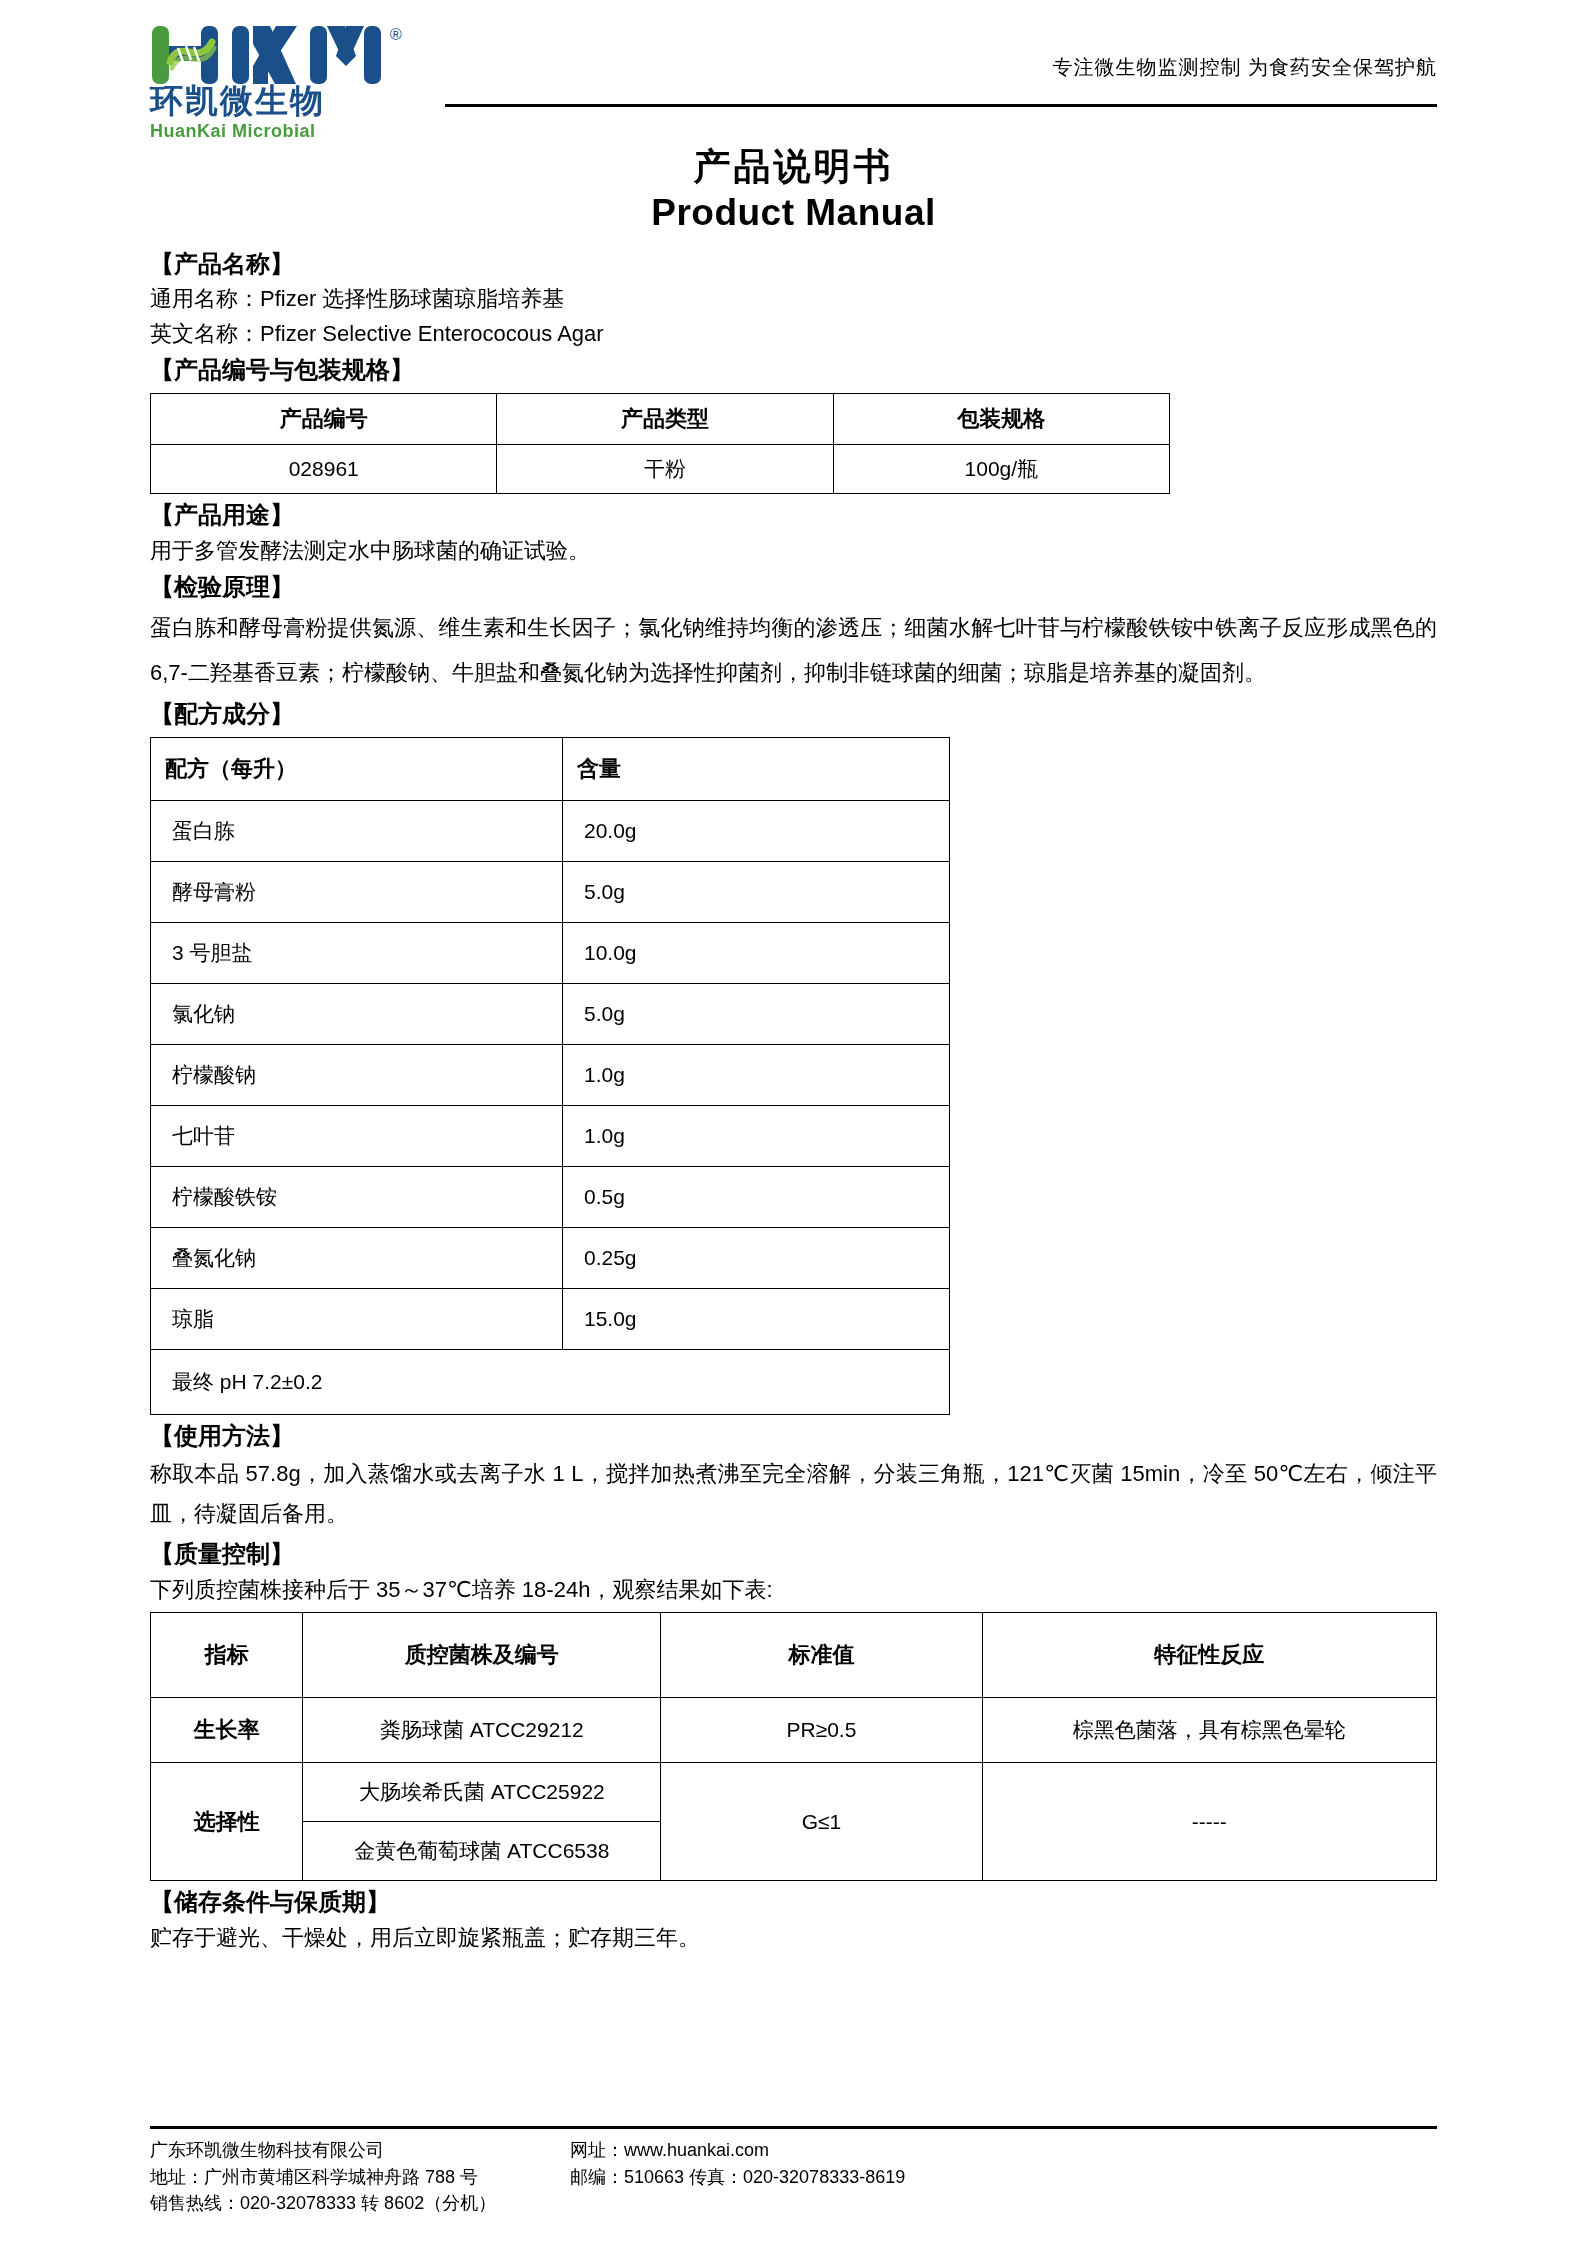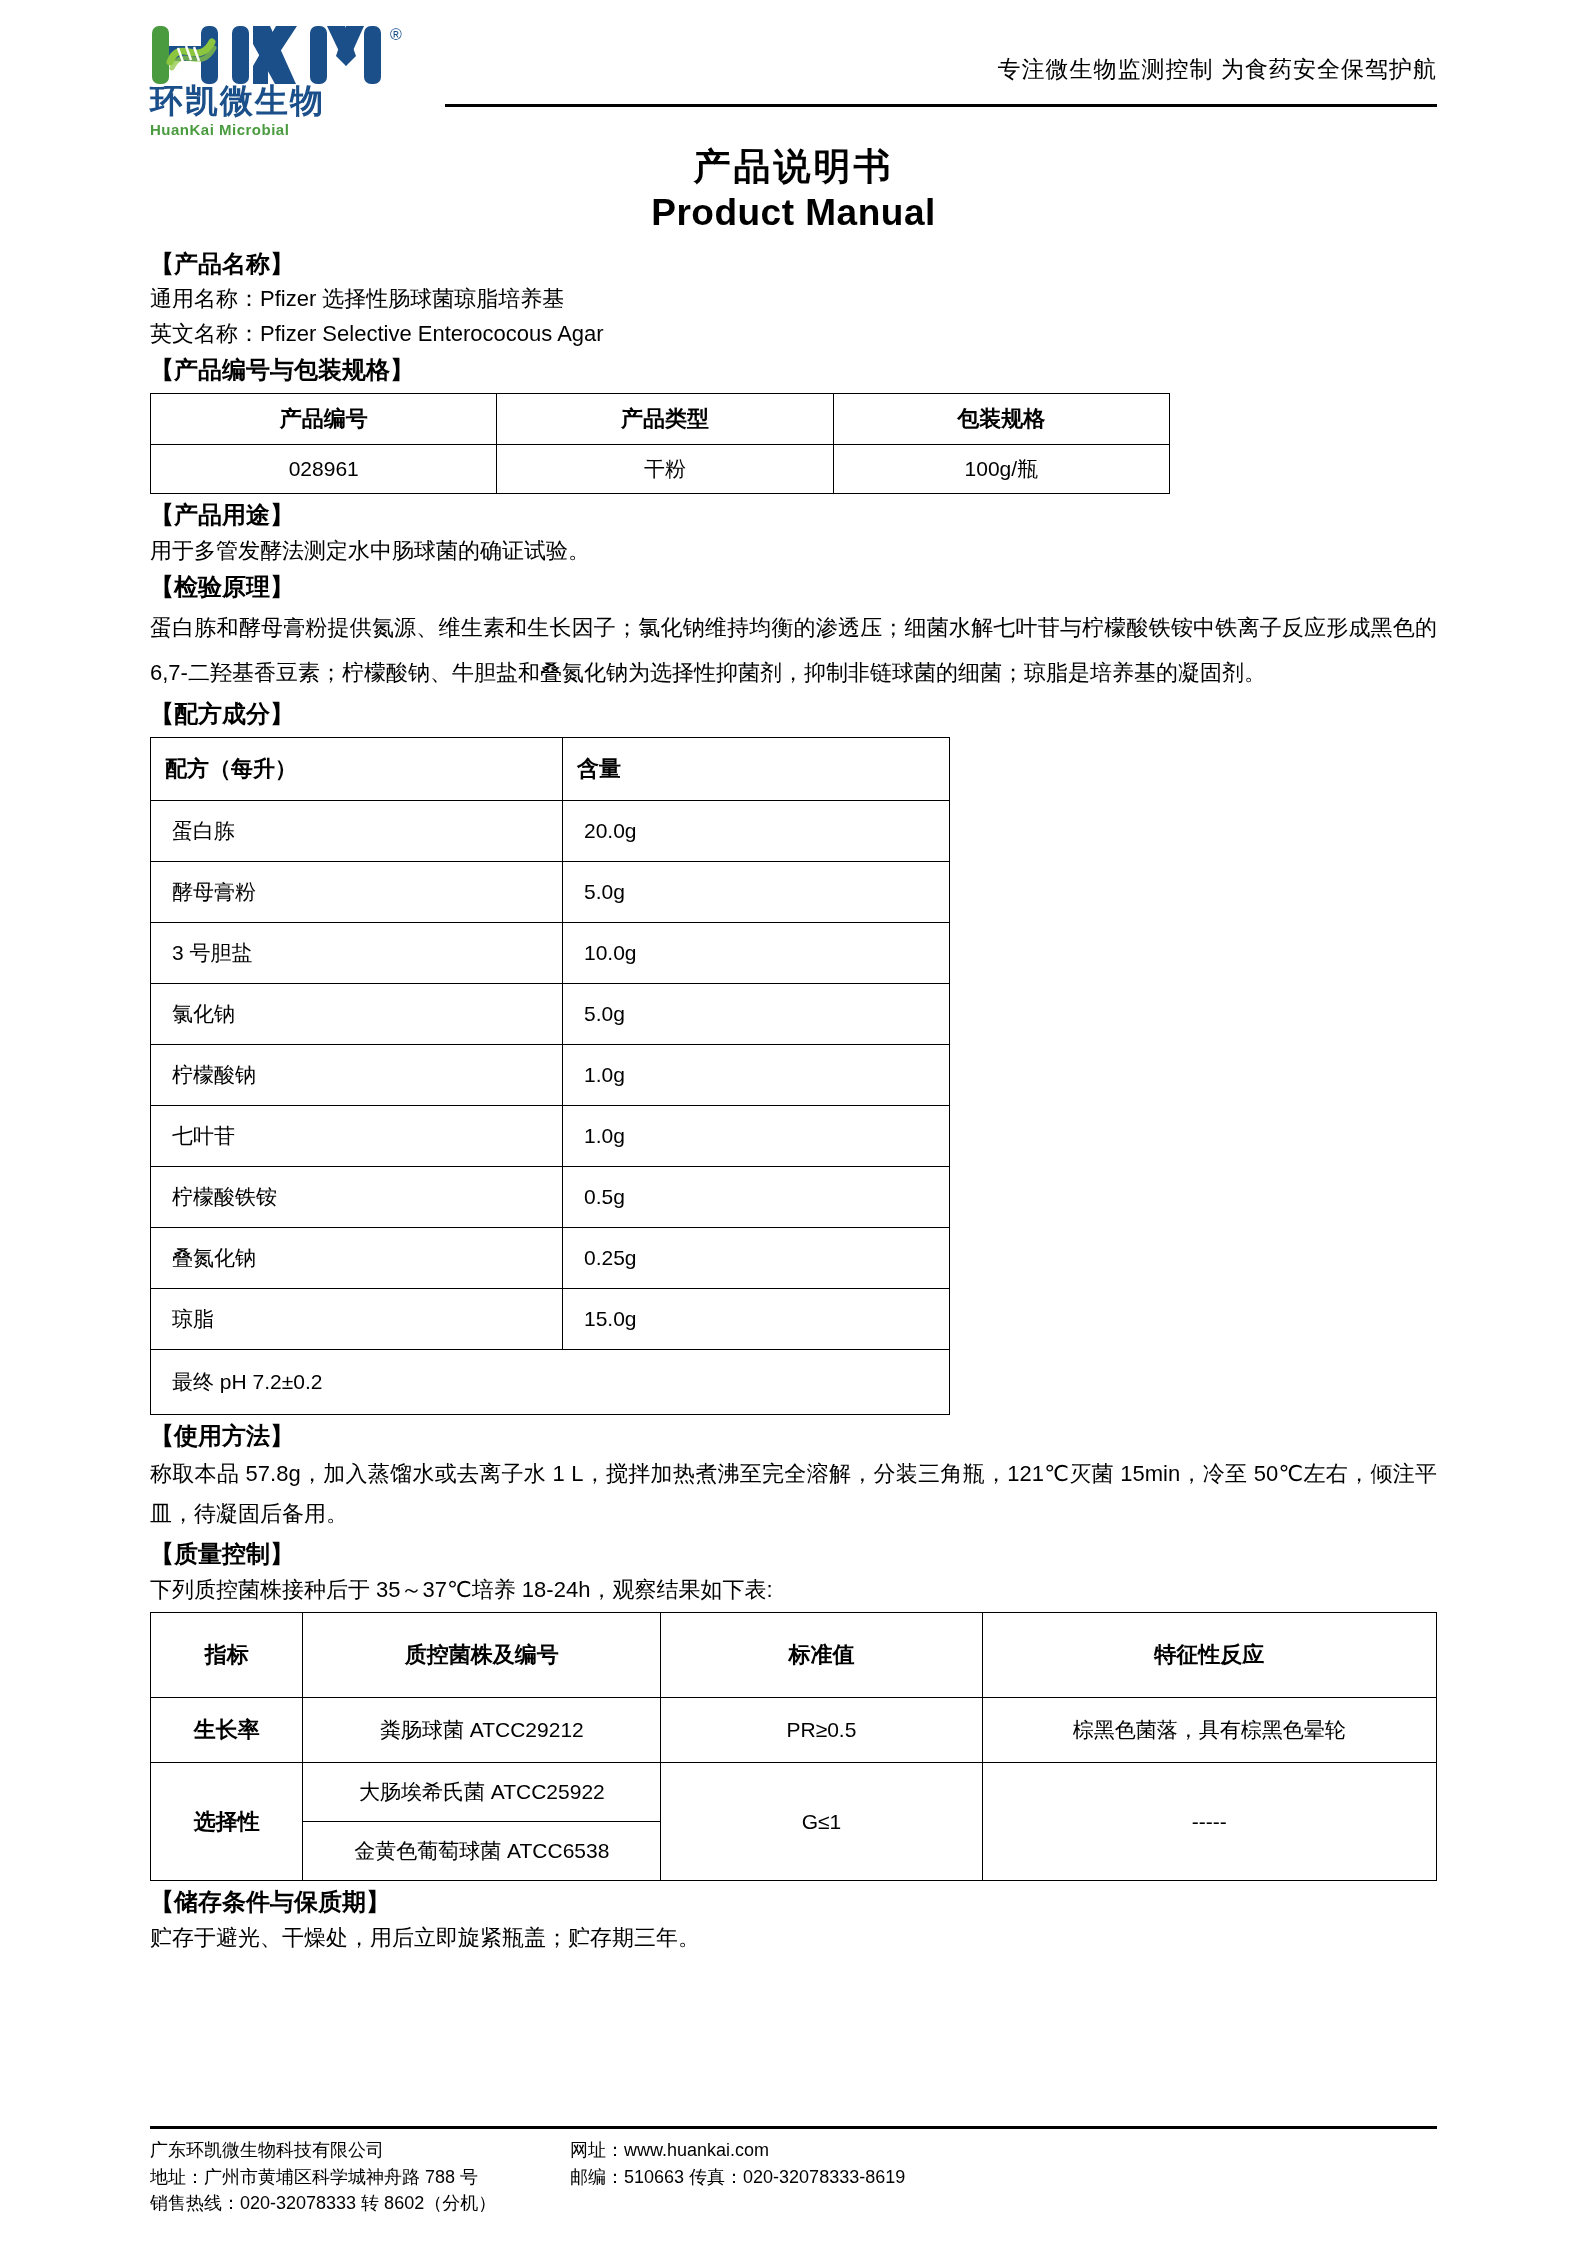--- a/index.html
+++ b/index.html
@@ -45,33 +45,33 @@
     font-family: "Liberation Sans", "DejaVu Sans", sans-serif;
     font-size: 33px;
     font-weight: 700;
     color: #1b4f8a;
     letter-spacing: 2px;
     line-height: 1;
     margin-top: -4px;
   }
   .logo-en {
     font-family: "Liberation Sans", "DejaVu Sans", sans-serif;
-    font-size: 15px;
+    font-size: 18px;
     font-weight: 700;
     color: #4a9b3f;
     letter-spacing: 0.5px;
     margin-top: 4px;
   }
   .header-right {
     flex: 1;
     padding-top: 54px;
     text-align: right;
   }
   .tagline {
-    font-size: 23px;
+    font-size: 20px;
     font-weight: 400;
     color: #000;
     letter-spacing: 1px;
     white-space: nowrap;
     padding-bottom: 9px;
   }
   .header-rule {
     position: absolute;
     left: 295px;
     right: 0;

